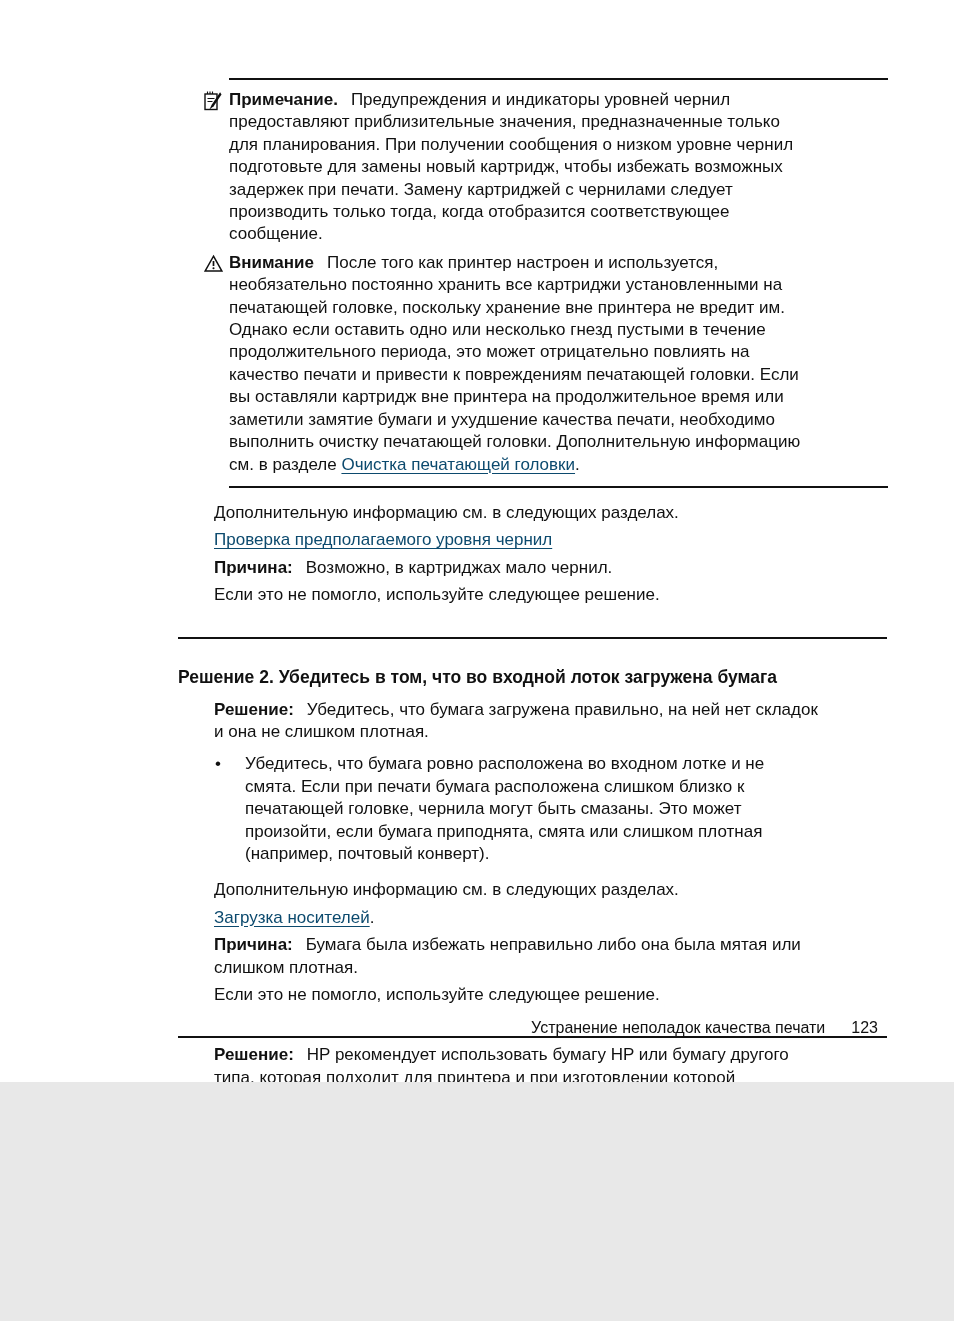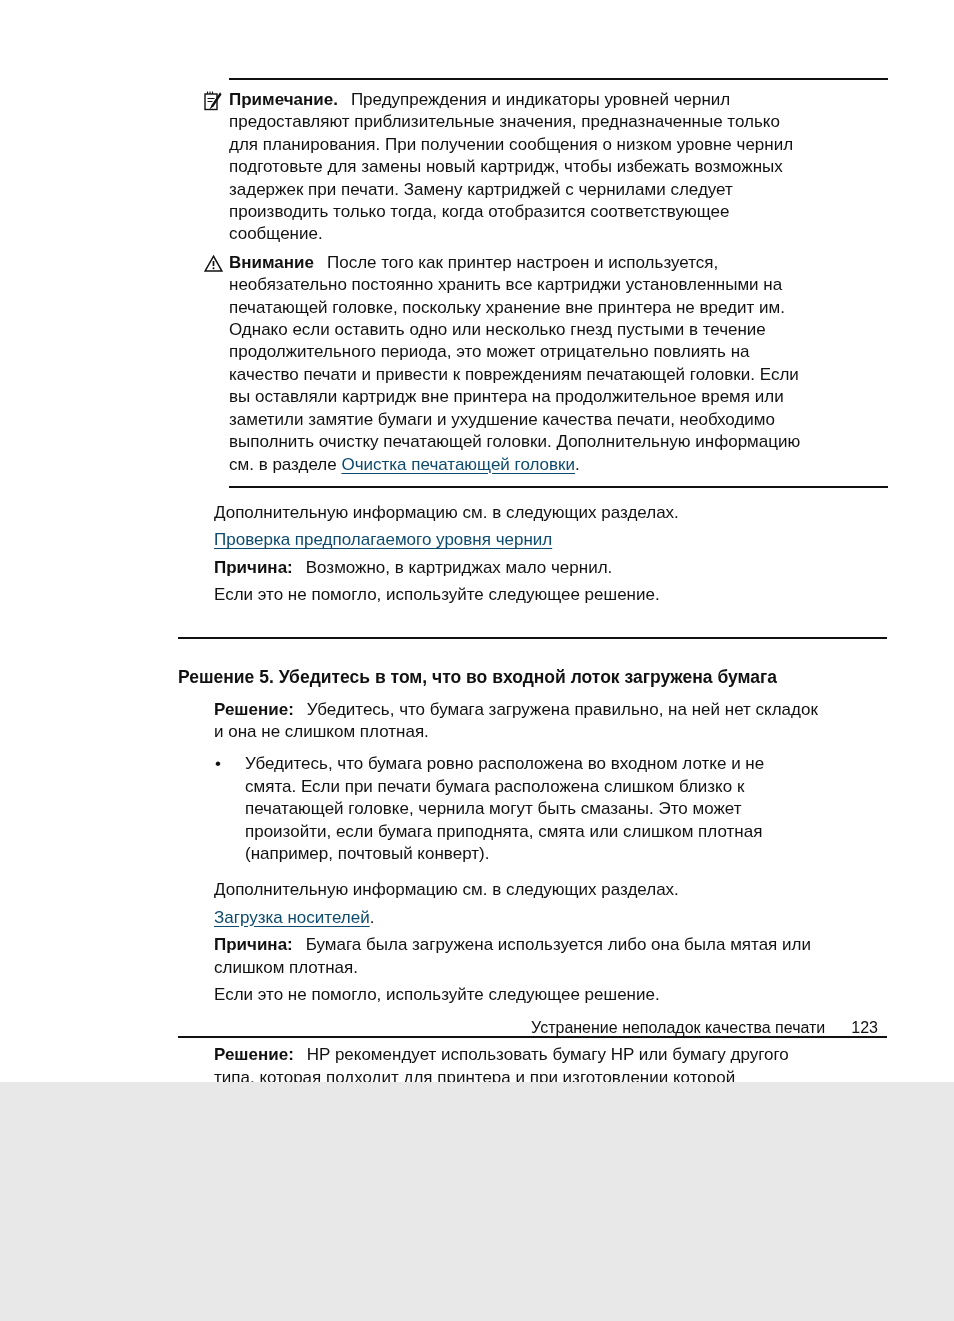--- a/index.html
+++ b/index.html
@@ -124,34 +124,34 @@
   <div class="content">
     <p>Дополнительную информацию см. в следующих разделах.</p>
     <p><a class="xlink">Проверка предполагаемого уровня чернил</a></p>
     <p><span class="lbl">Причина:</span><span>Возможно, в картриджах мало чернил.</span></p>
     <p>Если это не помогло, используйте следующее решение.</p>
   </div>
 
   <hr class="divider">
 
   <section>
-    <h2 class="sol-heading">Решение 5. Убедитесь в том, что во входной лоток загружена бумага</h2>
+    <h2 class="sol-heading">Решение 2. Убедитесь в том, что во входной лоток загружена бумага</h2>
     <div class="content" style="margin-top:0;">
       <p><span class="lbl">Решение:</span><span>Убедитесь, что бумага загружена правильно, на ней нет складок
 и она не слишком плотная.</span></p>
       <ul class="bullets">
         <li>Убедитесь, что бумага ровно расположена во входном лотке и не
 смята. Если при печати бумага расположена слишком близко к
 печатающей головке, чернила могут быть смазаны. Это может
 произойти, если бумага приподнята, смята или слишком плотная
 (например, почтовый конверт).</li>
       </ul>
       <p>Дополнительную информацию см. в следующих разделах.</p>
       <p><a class="xlink">Загрузка носителей</a><span>.</span></p>
-      <p><span class="lbl">Причина:</span><span>Бумага была загружена используется либо она была мятая или
+      <p><span class="lbl">Причина:</span><span>Бумага была избежать неправильно либо она была мятая или
 слишком плотная.</span></p>
       <p>Если это не помогло, используйте следующее решение.</p>
     </div>
   </section>
 
   <hr class="divider">
 
   <section>
     <div class="content" style="margin-top:6px;">
       <p><span class="lbl">Решение:</span><span>HP рекомендует использовать бумагу HP или бумагу другого

